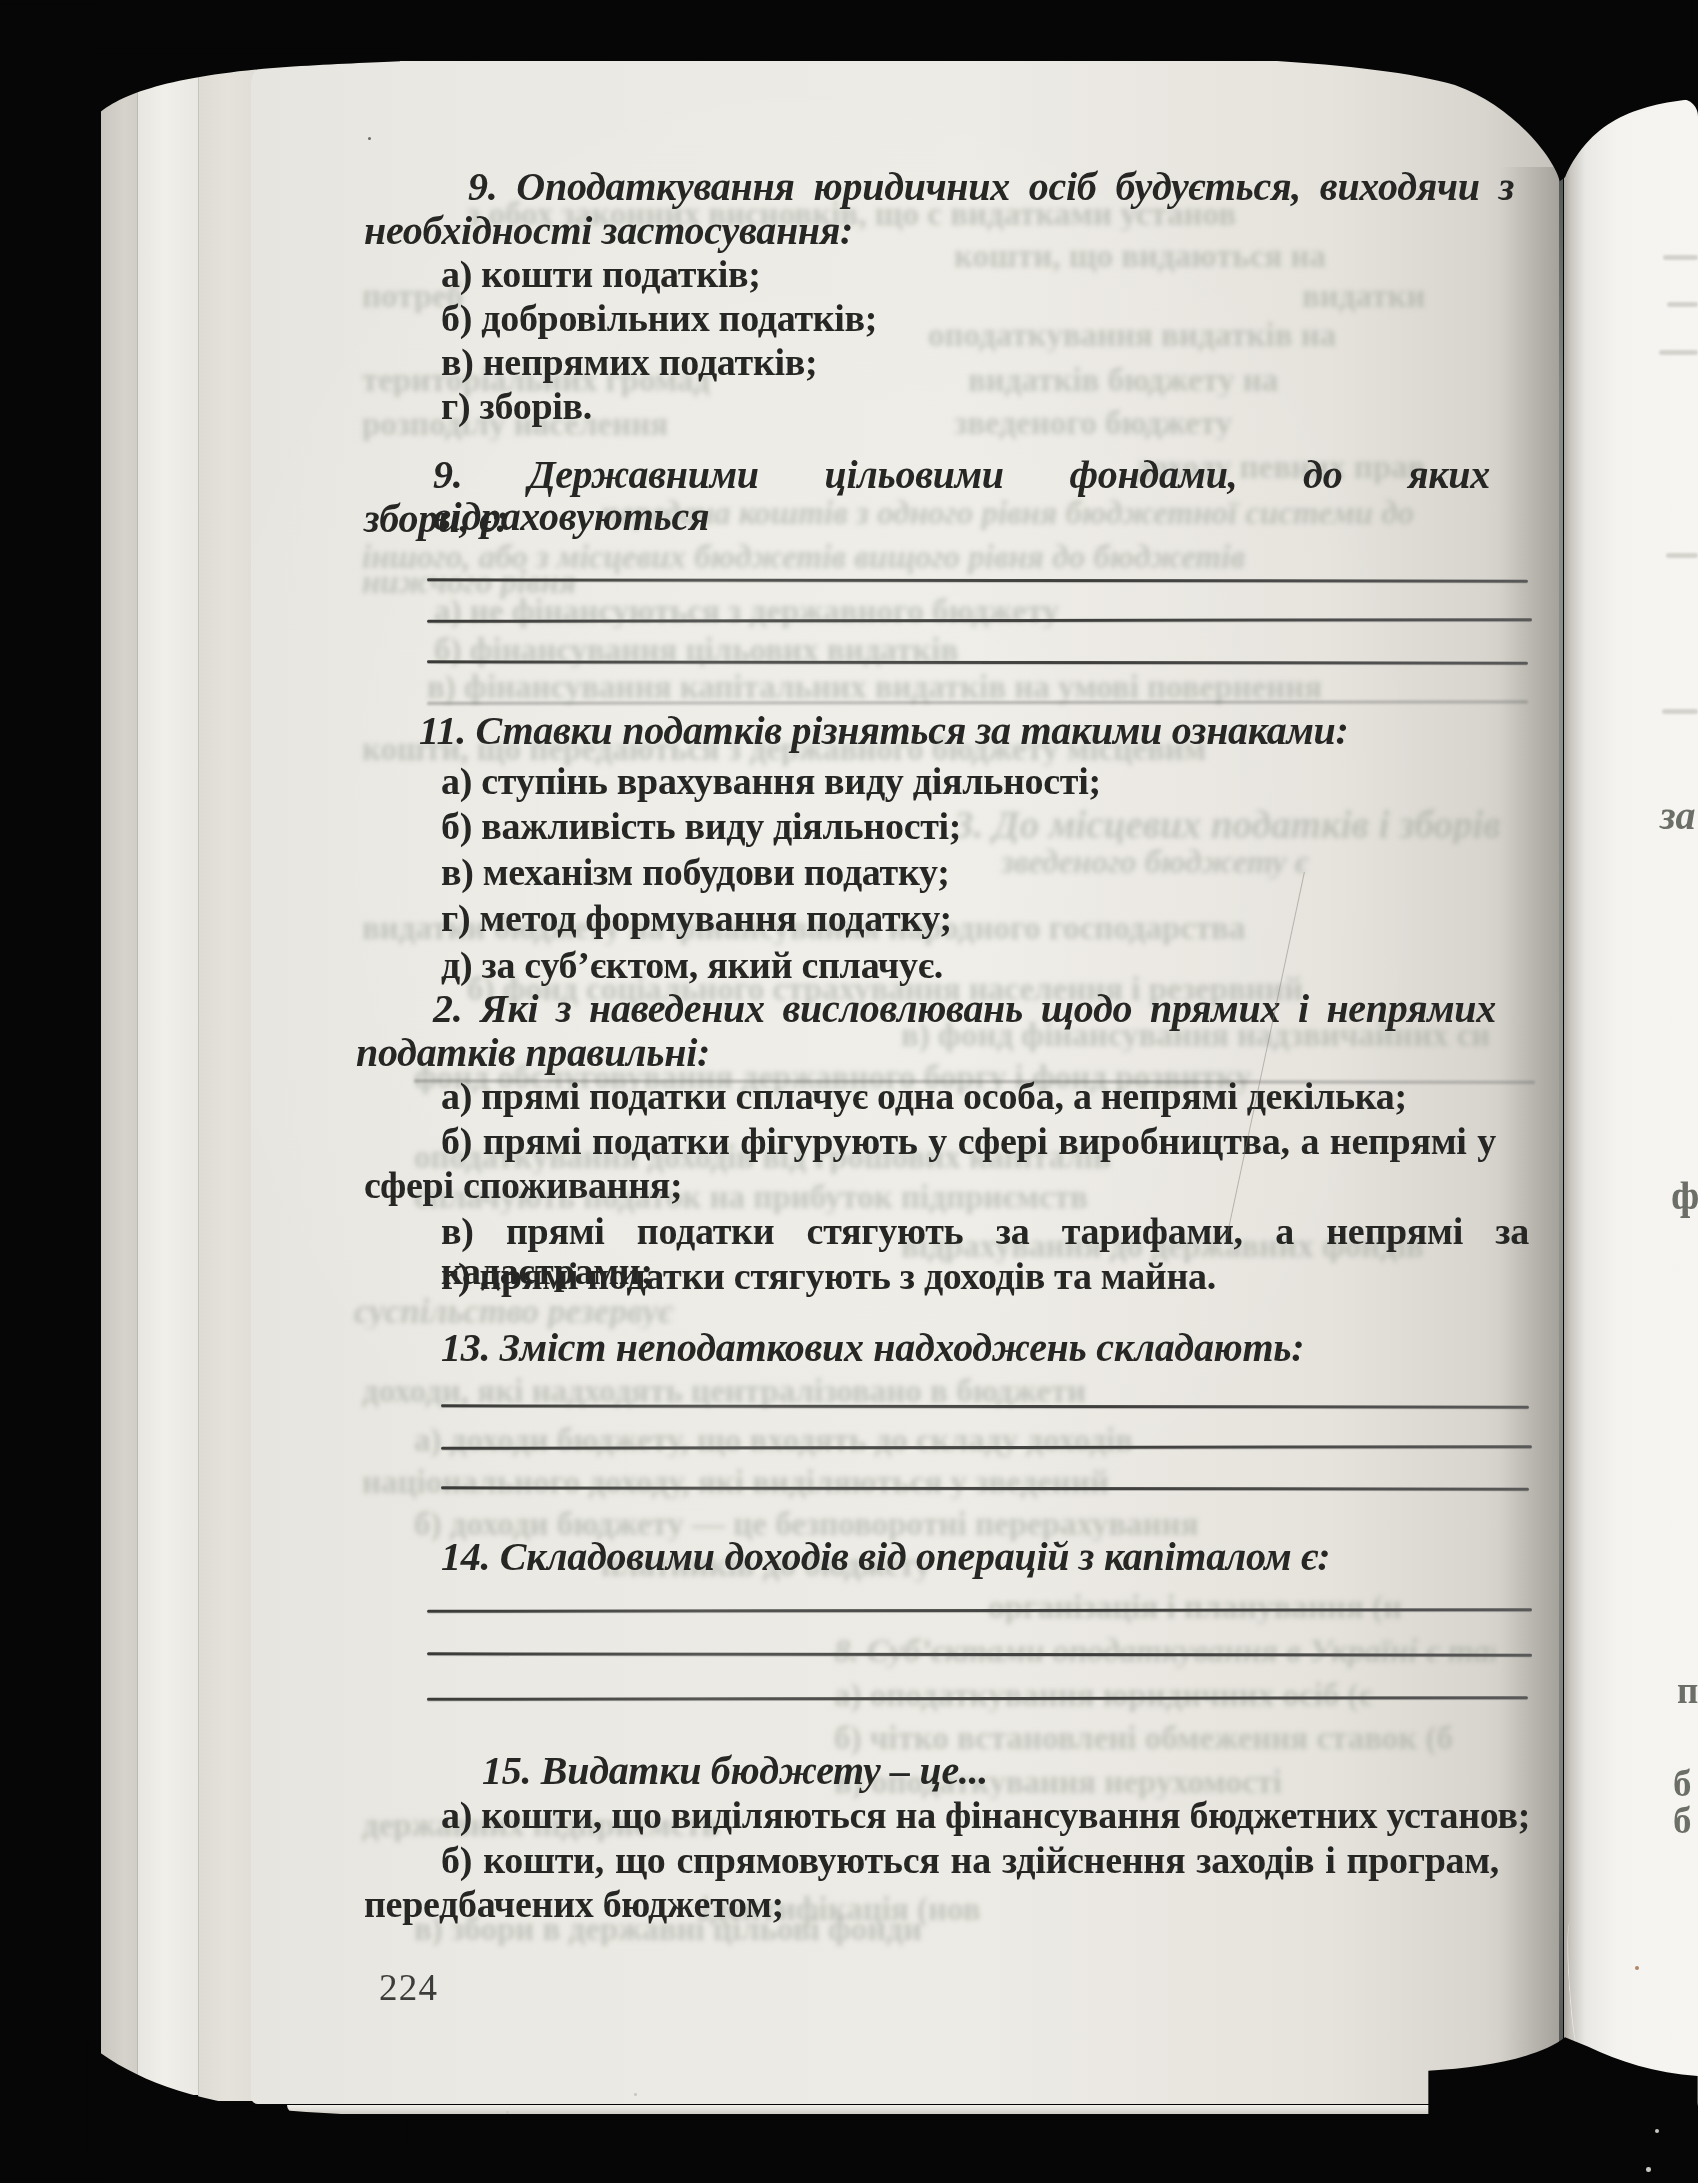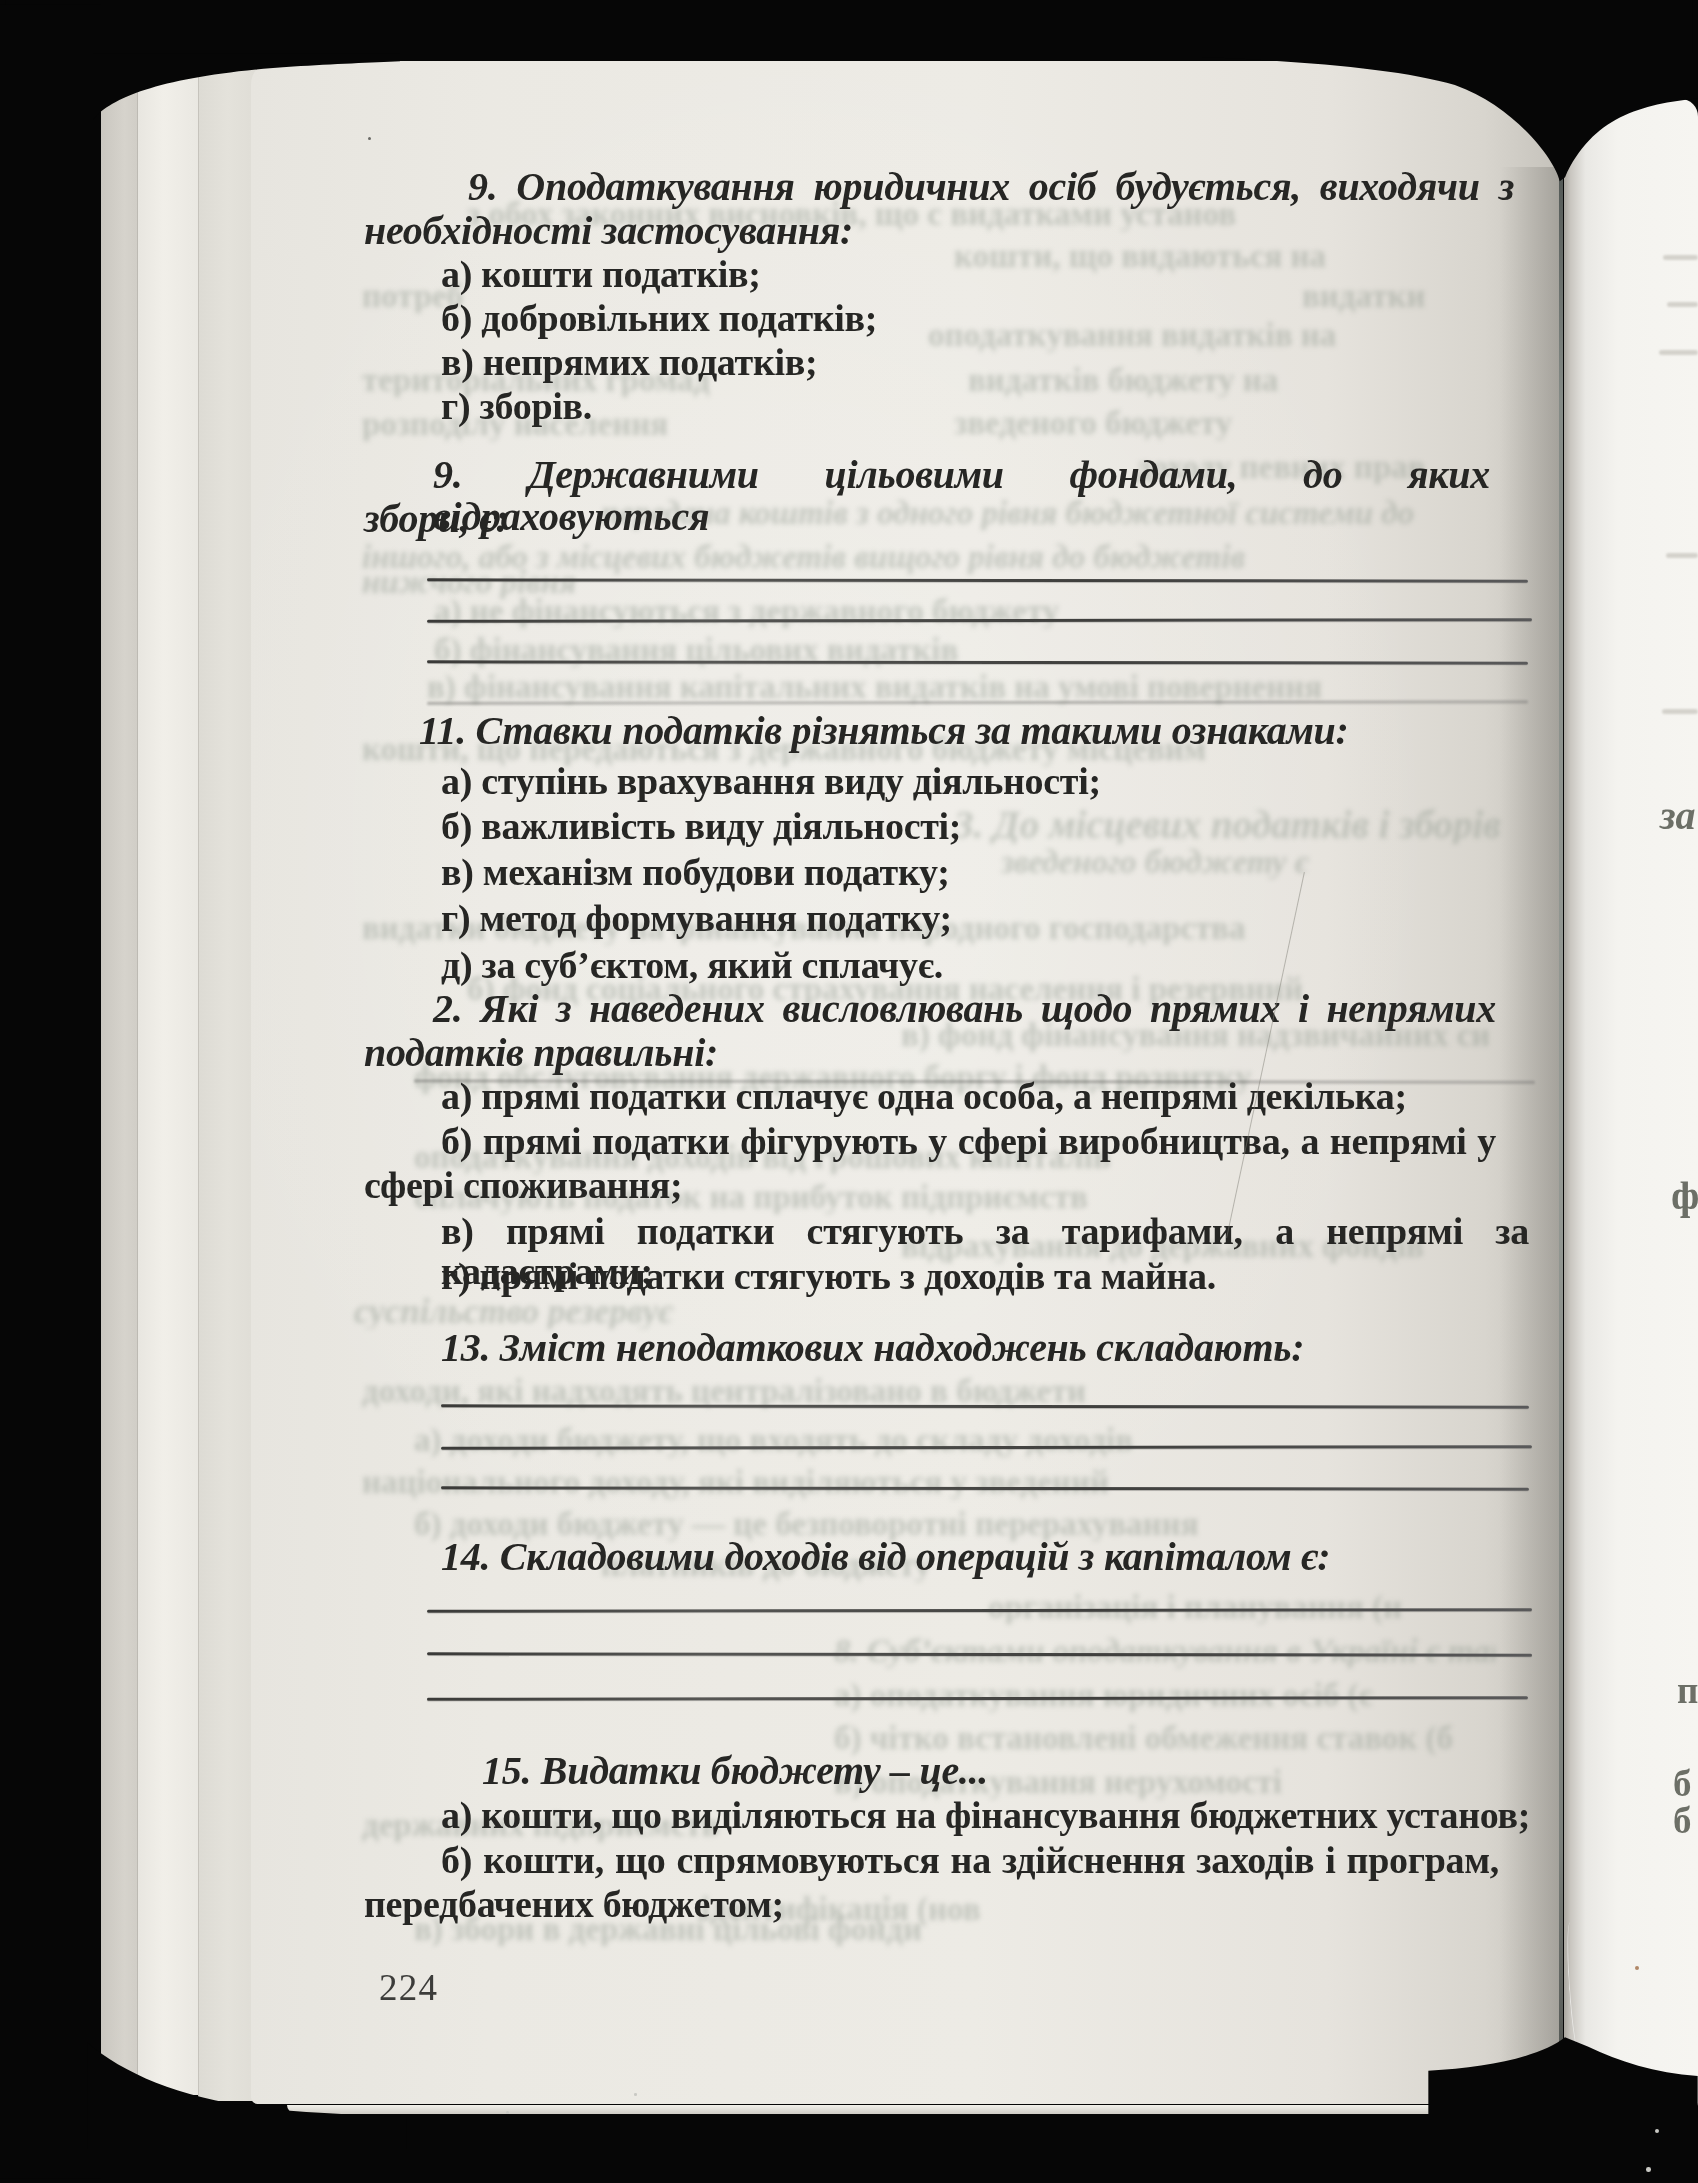--- a/index.html
+++ b/index.html
@@ -120,21 +120,21 @@
       <div class="text-line t-opt" style="left: 441px; top: 386px;">г) зборів.</div>
       <div class="text-line t-title t-j" style="left: 433px; top: 454px; width: 1057px;">9. Державними цільовими фондами, до яких відраховуються</div>
       <div class="text-line t-title" style="left: 364px; top: 498px;">збори, є:</div>
       <div class="text-line t-title" style="left: 419px; top: 710px;">11. Ставки податків різняться за такими ознаками:</div>
       <div class="text-line t-opt" style="left: 441px; top: 761px;">а) ступінь врахування виду діяльності;</div>
       <div class="text-line t-opt" style="left: 441px; top: 806px;">б) важливість виду діяльності;</div>
       <div class="text-line t-opt" style="left: 441px; top: 852px;">в) механізм побудови податку;</div>
       <div class="text-line t-opt" style="left: 441px; top: 898px;">г) метод формування податку;</div>
       <div class="text-line t-opt" style="left: 441px; top: 945px;">д) за суб’єктом, який сплачує.</div>
       <div class="text-line t-title t-j" style="left: 433px; top: 988px; width: 1063px;">2. Які з наведених висловлювань щодо прямих і непрямих</div>
-      <div class="text-line t-title" style="left: 364px; top: 1032px;">податків правильні:</div>
+      <div class="text-line t-title" style="left: 356px; top: 1032px;">податків правильні:</div>
       <div class="text-line t-opt" style="left: 441px; top: 1076px;">а) прямі податки сплачує одна особа, а непрямі декілька;</div>
       <div class="text-line t-opt t-j" style="left: 441px; top: 1121px; width: 1055px;">б) прямі податки фігурують у сфері виробництва, а непрямі у</div>
       <div class="text-line t-opt" style="left: 364px; top: 1165px;">сфері споживання;</div>
       <div class="text-line t-opt t-j" style="left: 441px; top: 1211px; width: 1088px;">в) прямі податки стягують за тарифами, а непрямі за кадастрами;</div>
       <div class="text-line t-opt" style="left: 441px; top: 1256px;">г) прямі податки стягують з доходів та майна.</div>
       <div class="text-line t-title" style="left: 441px; top: 1327px;">13. Зміст неподаткових надходжень складають:</div>
       <div class="text-line t-title" style="left: 441px; top: 1536px;">14. Складовими доходів від операцій з капіталом є:</div>
       <div class="text-line t-title" style="left: 441px; top: 1750px; margin-left: 41px;">15. Видатки бюджету – це...</div>
       <div class="text-line t-opt" style="left: 441px; top: 1795px;">а) кошти, що виділяються на фінансування бюджетних установ;</div>
       <div class="text-line t-opt t-j" style="left: 441px; top: 1840px; width: 1058px;">б) кошти, що спрямовуються на здійснення заходів і програм,</div>

